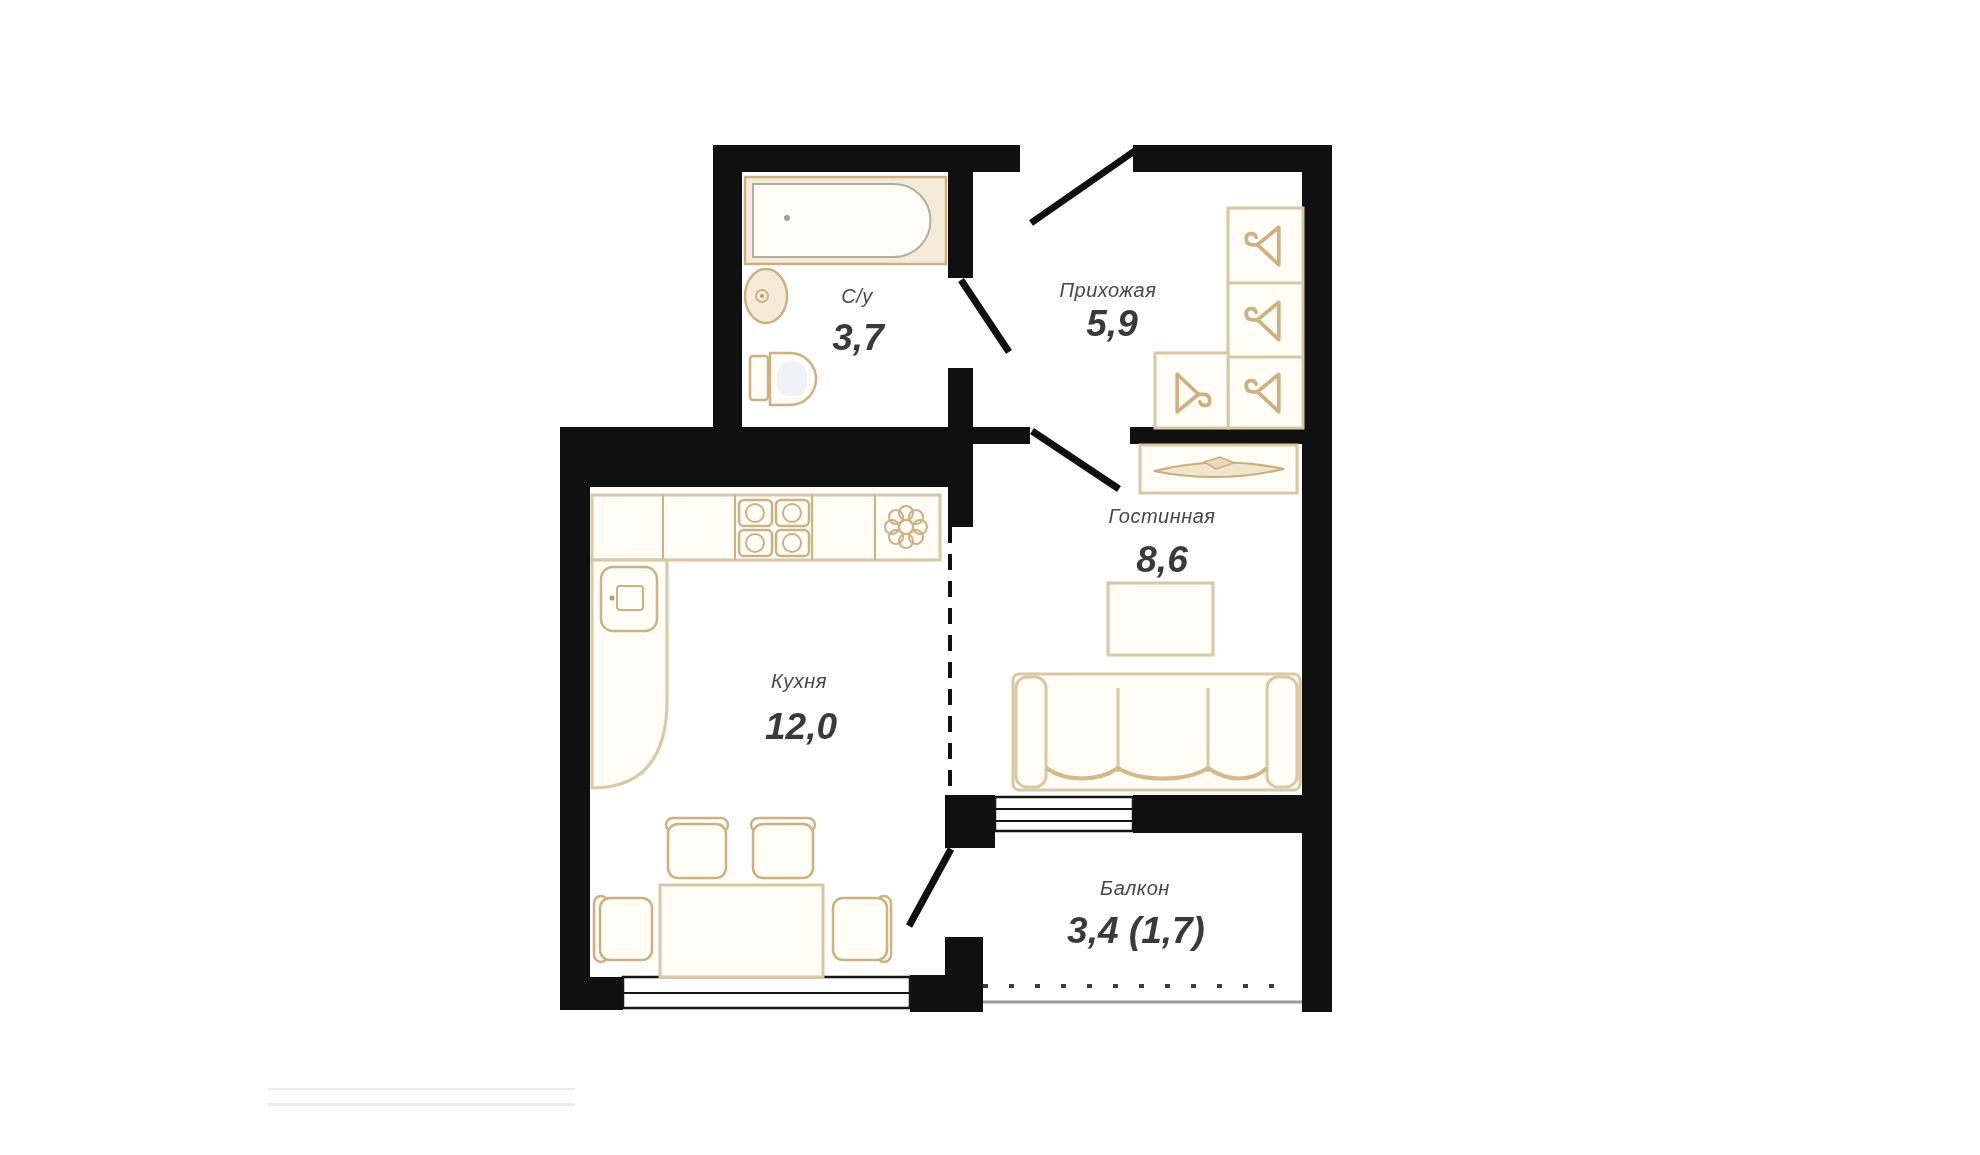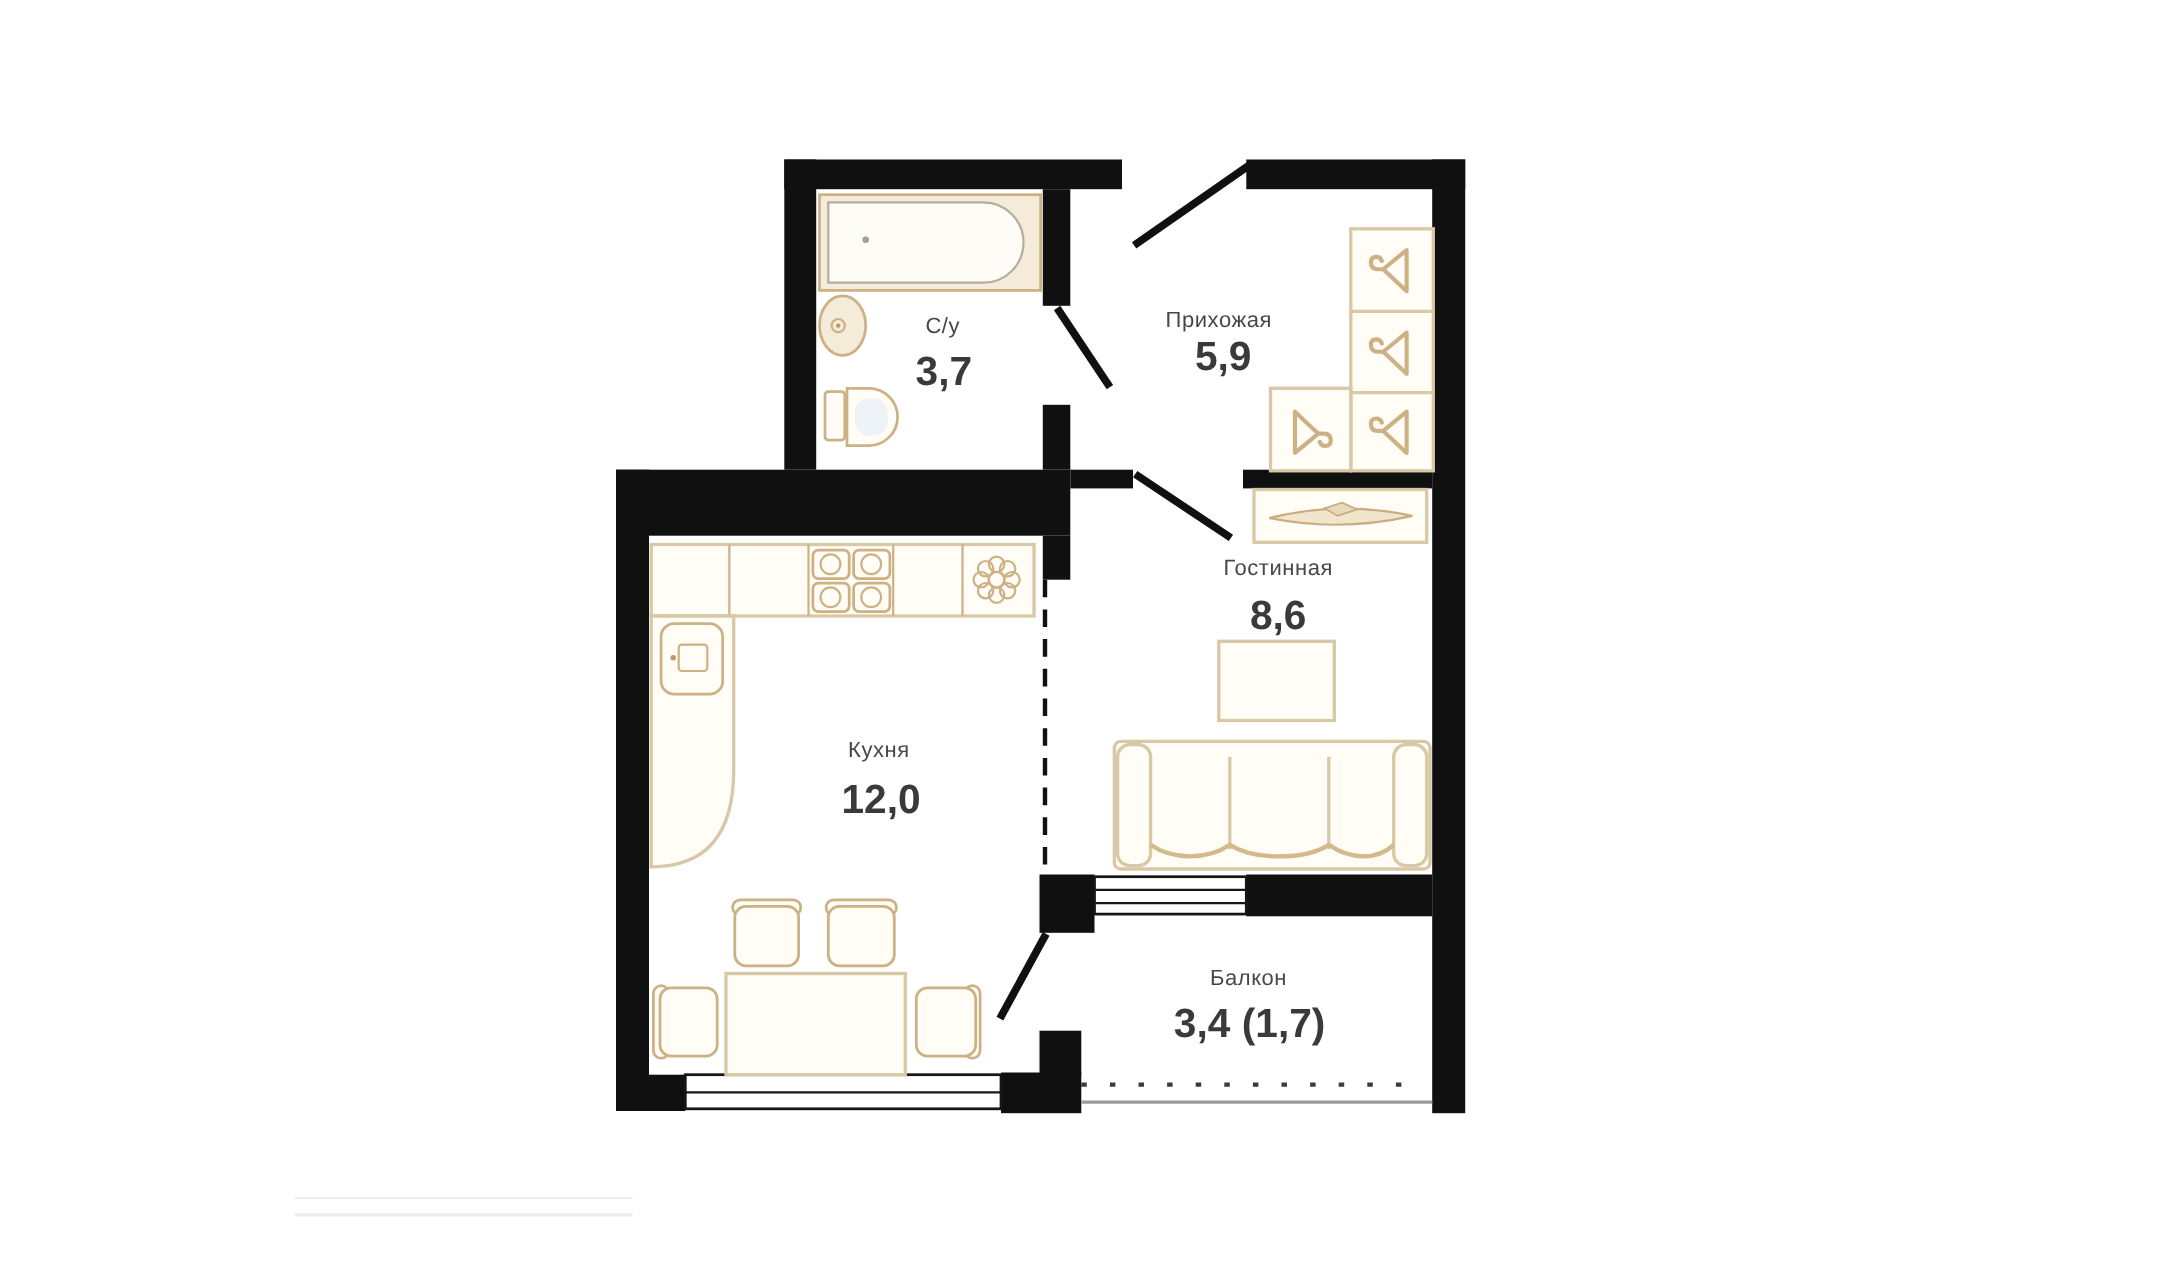--- a/index.html
+++ b/index.html
@@ -9,20 +9,21 @@
     width:1980px;
     height:1155px;
     overflow:hidden;
     font-family:"Liberation Sans", sans-serif;
   }
   #stage{
     position:relative;
     width:1980px;
     height:1155px;
     background:var(--canvas,#ffffff);
+    font-style:italic;
   }
   svg{position:absolute;left:0;top:0;}
 
   .wall{fill:var(--wall,#101010);stroke:none;}
   .door{stroke:var(--wall,#101010);stroke-width:7;fill:none;stroke-linecap:butt;}
   .partition{stroke:var(--wall,#101010);stroke-width:4;fill:none;stroke-dasharray:16 11;}
   .furn{stroke:var(--furniture-stroke,#cdb185);fill:var(--furniture-fill,#fffdf6);stroke-width:2.5;}
   .furn-light{stroke:var(--furniture-stroke-light,#d8c8a6);fill:var(--furniture-fill,#fffdf6);stroke-width:3;}
   .furn-line{stroke:var(--furniture-stroke,#cdb185);fill:none;stroke-width:2;}
   .cream{fill:var(--cream-fill,#f4ecd9);}

